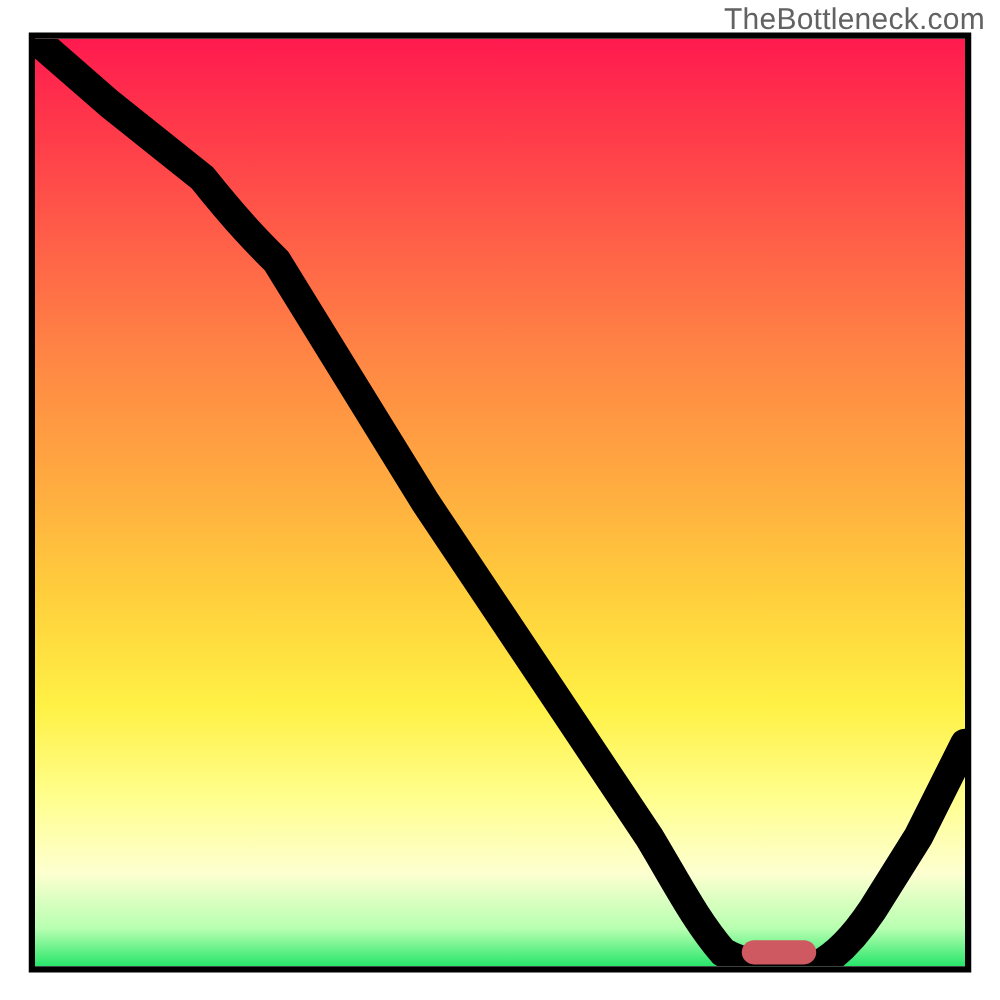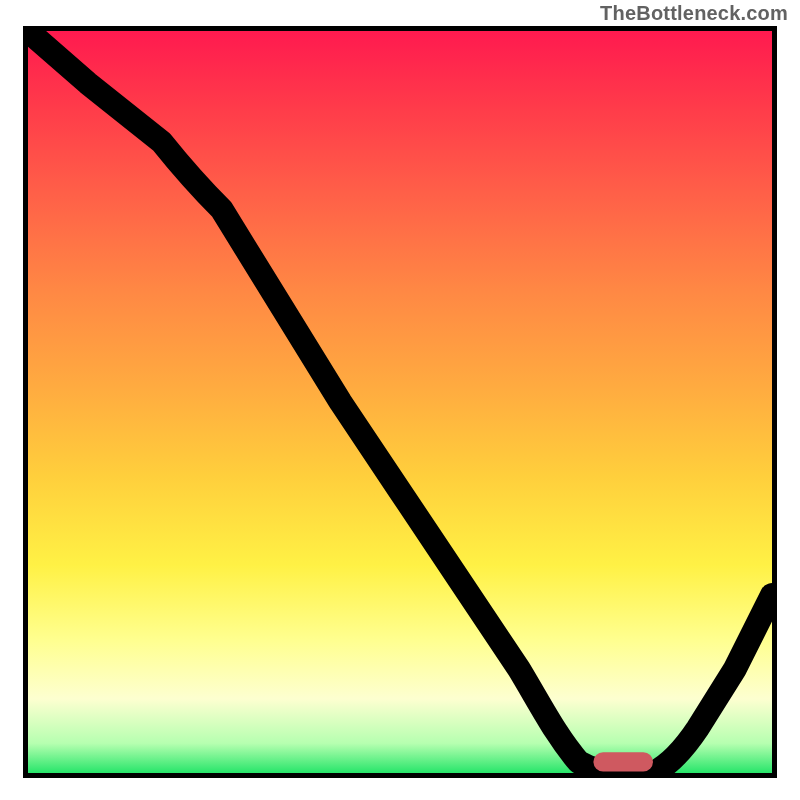--- a/index.html
+++ b/index.html
@@ -14,22 +14,22 @@
   .frame {
     position: relative;
     width: 800px;
     height: 800px;
     box-sizing: border-box;
   }
   .watermark {
     position: absolute;
     top: 2px;
     right: 12px;
-    font-size: 20px;
-    font-weight: 700;
+    font-size: 24px;
+    font-weight: 400;
     color: #626262;
     letter-spacing: 0.2px;
     z-index: 4;
   }
   .plot-box {
     position: absolute;
     left: 23px;
     top: 26px;
     width: 754px;
     height: 752px;

